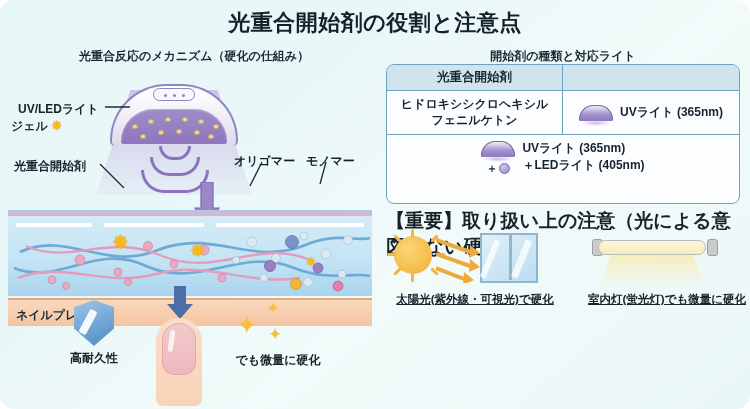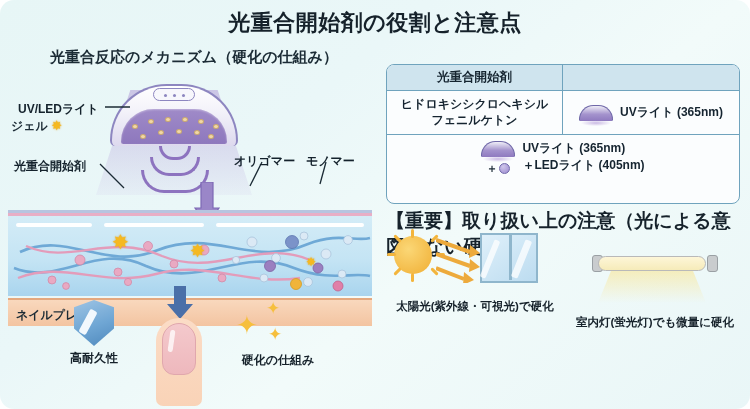--- a/index.html
+++ b/index.html
@@ -15,21 +15,21 @@
   }
 
   
   #title{
     position:absolute;left:0;top:8px;width:750px;text-align:center;
     font-size:22px;font-weight:bold;color:#16222b;letter-spacing:.5px;
   }
 
   
   .sec-head{
-    position:absolute;font-size:15px;font-weight:bold;color:#1b2b35;
+    position:absolute;font-size:12px;font-weight:bold;color:#1b2b35;
     text-align:center;
   }
   #left-head{left:14px;top:48px;width:360px;}
   #right-head{left:384px;top:48px;width:358px;}
 
   
   #mech{position:absolute;left:0;top:62px;width:380px;height:225px;}
 
   
   #cone{
@@ -199,25 +199,25 @@
   
   #imp-head{
     position:absolute;left:386px;top:208px;width:360px;
     font-size:19px;font-weight:bold;color:#16222b;
   }
 
   
   #warn{position:absolute;left:384px;top:228px;width:362px;height:178px;}
   .wcell{position:absolute;text-align:center;font-size:11.5px;font-weight:bold;color:#16222b;}
   #w1{left:0;top:0;width:182px;}
-  #w2{left:180px;top:16px;width:182px;}
+  #w2{left:180px;top:0;width:182px;text-align:right;}
   #w3{left:0;top:88px;width:182px;}
   #w4{left:180px;top:88px;width:182px;}
   .wart{height:62px;position:relative;}
-  .wcap{display:block;margin-top:9px;}
+  .wcap{display:block;margin-top:2px;text-decoration:underline;}
 
   .sun{
     position:absolute;left:10px;top:8px;width:38px;height:38px;border-radius:50%;
     background:radial-gradient(circle at 38% 35%,#fbd776,#f0ae33);
   }
   .sunray{position:absolute;background:#f3b53c;border-radius:2px;}
   .window{
     position:absolute;left:96px;top:5px;width:58px;height:50px;
     background:linear-gradient(145deg,#dff0fa,#bcdcf0);
     border:2.5px solid #8fb6cc;box-sizing:border-box;
@@ -402,24 +402,25 @@
     <div id="finger">
       <div class="nail"></div>
     </div>
 
     <div class="res" id="res-fin">
       <div style="height:48px;position:relative">
         <span class="spark" style="position:absolute;left:18px;top:12px">✦</span>
         <span class="spark sm" style="position:absolute;left:48px;top:0px">✦</span>
         <span class="spark sm" style="position:absolute;left:50px;top:26px">✦</span>
       </div>
-      <span class="cap-txt">硬化の仕組み</span>
+      <span class="cap-txt">でも微量に硬化</span>
     </div>
   </div>
 
+  <div class="sec-head" id="right-head">開始剤の種類と対応ライト</div>
 
   <div id="table">
     <div class="row hdr">
       <div class="c1">光重合開始剤</div>
     </div>
 
     <div class="row r1">
       <div class="c1">
         ヒドロキシシクロヘキシル<br>フェニルケトン
       </div>

